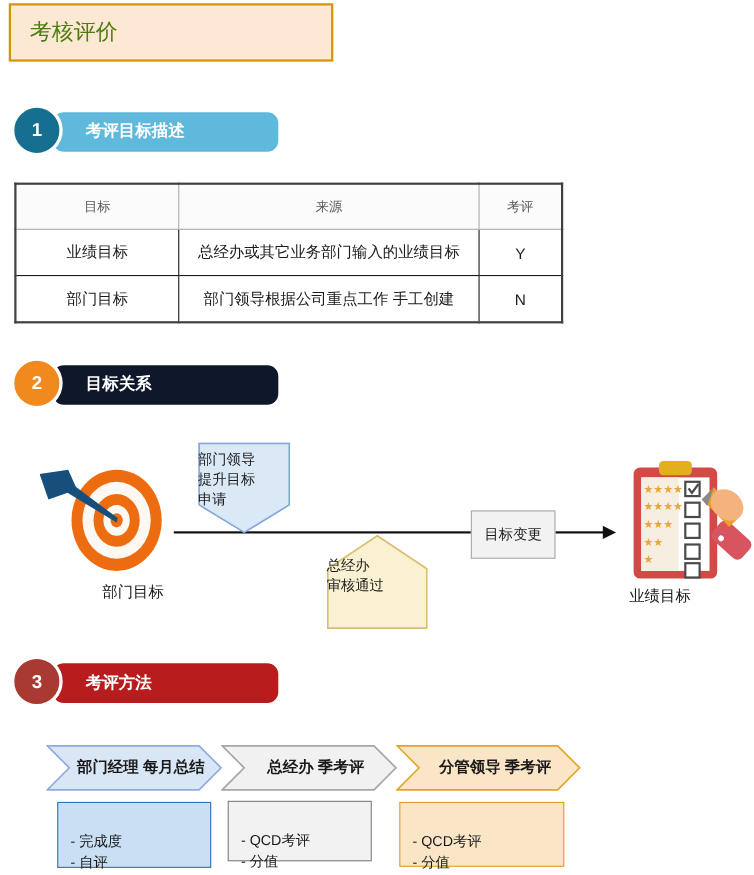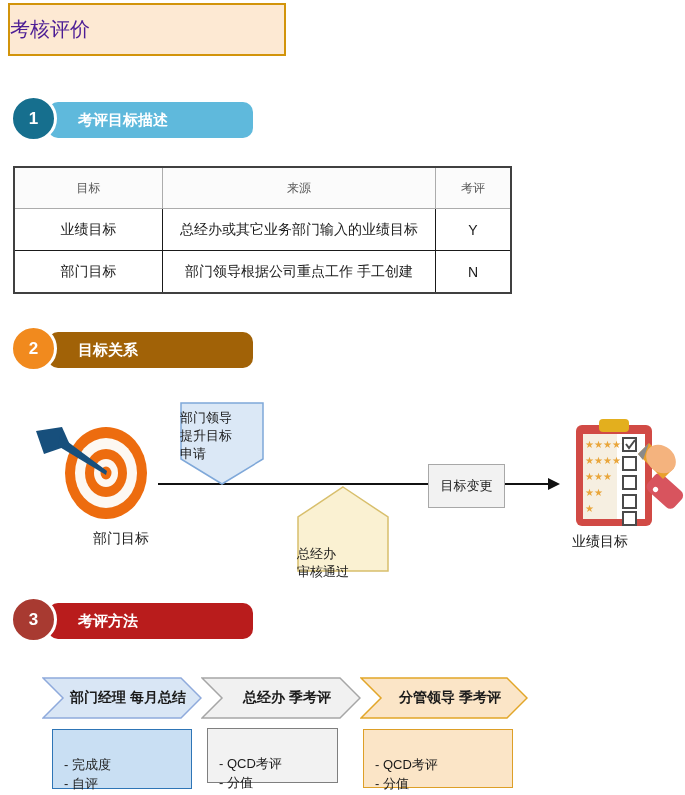--- a/index.html
+++ b/index.html
@@ -2,32 +2,32 @@
 <html><head>
 <meta charset="utf-8">
 <style>
   html,body{margin:0;padding:0;background:#fff;}
   body{font-family:"Liberation Sans","DejaVu Sans",sans-serif;color:#1a1a1a;}
   #page{position:relative;width:685px;height:795px;background:#fff;overflow:hidden;}
 
   
   .title-box{position:absolute;left:8px;top:3px;width:274px;height:49px;
     background:#FDE9D3;border:2px solid #D2940B;line-height:49px;
-    font-size:20px;color:#4c1d95;}
+    padding-left:17px;font-size:20px;color:#4d7c0f;}
 
   
   .sec-banner{position:absolute;left:48px;width:205px;height:36px;border-radius:10px;
     color:#fff;font-weight:bold;font-size:15px;line-height:36px;padding-left:30px;box-sizing:border-box;}
   .sec-circle{position:absolute;left:10px;width:41px;height:41px;border-radius:50%;
     border:3px solid #fff;color:#fff;font-weight:bold;font-size:17px;
     display:flex;align-items:center;justify-content:center;z-index:2;}
   .s1 .sec-circle{top:95px;background:#166F8E;}
   .s1 .sec-banner{top:102px;background:#5FB9DC;}
   .s2 .sec-circle{top:325px;background:#F18A1E;}
-  .s2 .sec-banner{top:332px;background:#a16207;}
+  .s2 .sec-banner{top:332px;background:#0f172a;}
   .s3 .sec-circle{top:596px;background:#A83A31;}
   .s3 .sec-banner{top:603px;background:#b91c1c;}
 
   
   .goal-table{position:absolute;left:13px;top:166px;border-collapse:collapse;table-layout:fixed;
     border:2px solid #404040;}
   .goal-table th{width:145px;height:38px;background:#FBFBFB;color:#595959;font-size:12px;
     font-weight:normal;border:1px solid #ACACAC;text-align:center;}
   .goal-table th.c2{width:270px;} .goal-table th.c3{width:72px;}
   .goal-table td{height:41px;border:1px solid #1a1a1a;font-size:14px;text-align:center;padding:0 4px;}
@@ -110,21 +110,21 @@
         <div>部门领导</div>
         <div>提升目标</div>
         <div>申请</div>
       </div>
   </div>
 
   <div class="abs" style="left:297px;top:486px;width:92px;height:86px;">
     <svg width="92" height="86" viewBox="0 0 92 86">
       <polygon points="46,1 91,31 91,85 1,85 1,31" fill="#FAF1D2" stroke="#D8BF6C" stroke-width="1.5"></polygon>
     </svg>
-    <div class="callout-text" style="padding-top:19px;margin-top:40px;">
+    <div class="callout-text" style="padding-top:19px;">
         <div>总经办</div>
         <div>审核通过</div>
       </div>
   </div>
 
   <div class="process-box">目标变更</div>
 
   <svg class="abs" style="left:558px;top:417px;" width="126" height="114" viewBox="0 0 126 114">
     <rect x="18" y="8" width="76" height="101" rx="6" fill="#D14A45"></rect>
     <rect x="41" y="2" width="30" height="13" rx="4" fill="#E3AF1E"></rect>

